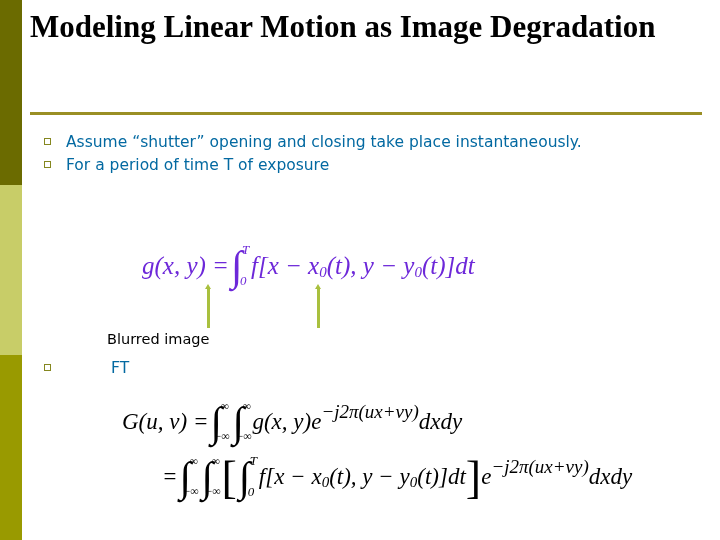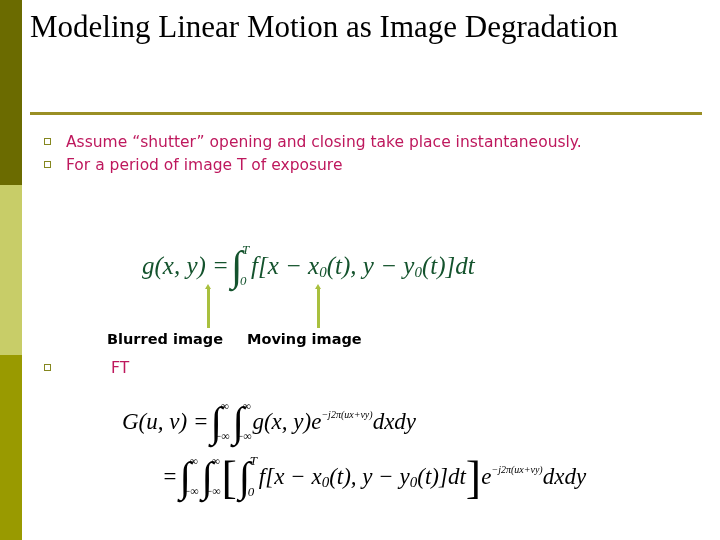--- a/index.html
+++ b/index.html
@@ -43,21 +43,21 @@
 
   
   .title {
     position: absolute;
     left: 8px;
     top: 8px;
     width: 672px;
     font-family: "Liberation Serif", "DejaVu Serif", serif;
     font-size: 31px;
     line-height: 38px;
-    font-weight: normal;
+    font-weight: bold;
     color: #000000;
     letter-spacing: 0px;
   }
   .title-rule {
     position: absolute;
     left: 8px;
     top: 112px;
     width: 672px;
     height: 3px;
     background: #9a8f24;
@@ -87,38 +87,38 @@
     height: 7px;
     border: 1.5px solid #85871f;
     background: transparent;
     box-sizing: border-box;
   }
   .bullet-text {
     flex: 1 1 auto;
     font-family: "DejaVu Sans", "Liberation Sans", sans-serif;
     font-size: 15.5px;
     line-height: 22px;
-    color: #be185d;
+    color: #0369a1;
   }
   .bullet-text sub {
     font-size: 11px;
     vertical-align: baseline;
     position: relative;
     top: 3px;
   }
 
   
   .eq1 {
     position: absolute;
     left: 120px;
     top: 244px;
     font-family: "Liberation Serif", "DejaVu Serif", serif;
     font-style: italic;
     font-size: 25px;
-    color: #14532d;
+    color: #6d28d9;
     white-space: nowrap;
   }
   .eq1 .lim-wrap,
   .eq2 .lim-wrap,
   .eq3 .lim-wrap {
     display: inline-block;
     vertical-align: middle;
     position: relative;
     width: 22px;
     height: 44px;
@@ -154,21 +154,21 @@
     vertical-align: middle;
   }
   .sub0 {
     font-size: 15px;
     vertical-align: baseline;
     position: relative;
     top: 5px;
     font-style: italic;
   }
   .sup-exp {
-    font-size: 10px;
+    font-size: 19px;
     vertical-align: baseline;
     position: relative;
     top: -9px;
     font-style: italic;
   }
 
   
   .arrow {
     position: absolute;
     width: 3px;
@@ -188,21 +188,20 @@
   .arrow-blurred { left: 185px; top: 288px; height: 40px; }
   .arrow-moving  { left: 295px; top: 288px; height: 40px; }
 
   
   .caption {
     position: absolute;
     font-family: "DejaVu Sans", "Liberation Sans", sans-serif;
     font-size: 14.5px;
     color: #000000;
     white-space: nowrap;
-    font-weight: bold;
   }
   .caption-blurred { left: 85px; top: 331px; }
   .caption-moving  { left: 225px; top: 331px; }
 
   
   .ft-row {
     position: absolute;
     left: 22px;
     top: 357px;
     display: flex;
@@ -281,34 +280,33 @@
           <span class="sq"></span>
         </span>
       <span class="bullet-text">Assume “shutter” opening and closing take place instantaneously.</span>
     </div>
 
 
     <div class="bullet-row">
       <span class="bullet-marker">
           <span class="sq"></span>
         </span>
-      <span class="bullet-text">For a period of image T of exposure</span>
+      <span class="bullet-text">For a period of time T of exposure</span>
     </div>
 
   </div>
 
   <div class="eq1">
     <span class="eqpart">g(x, y) =</span><span class="lim-wrap"><span class="lim-up">T</span><span class="intsym">∫</span><span class="lim-lo">0</span></span><span class="eqpart">f[x − x</span><span class="sub0">0</span><span class="eqpart">(t), y − y</span><span class="sub0">0</span><span class="eqpart">(t)]dt</span>
   </div>
 
   <div class="arrow arrow-blurred"></div>
   <div class="arrow arrow-moving"></div>
 
   <div class="caption caption-blurred">Blurred image</div>
-  <div class="caption caption-moving">Moving image</div>
 
   <div class="ft-row">
     <span class="bullet-marker">
         <span class="sq"></span>
       </span>
     <span class="bullet-text">FT</span>
   </div>
 
   <div class="eq2">
     <span class="eqpart">G(u, v) =</span><span class="lim-wrap"><span class="lim-up-inf">∞</span><span class="intsym">∫</span><span class="lim-lo-inf">−∞</span></span><span class="lim-wrap"><span class="lim-up-inf">∞</span><span class="intsym">∫</span><span class="lim-lo-inf">−∞</span></span><span class="eqpart">g(x, y)e</span><span class="sup-exp">−j2π(ux+vy)</span><span class="eqpart">dxdy</span>

